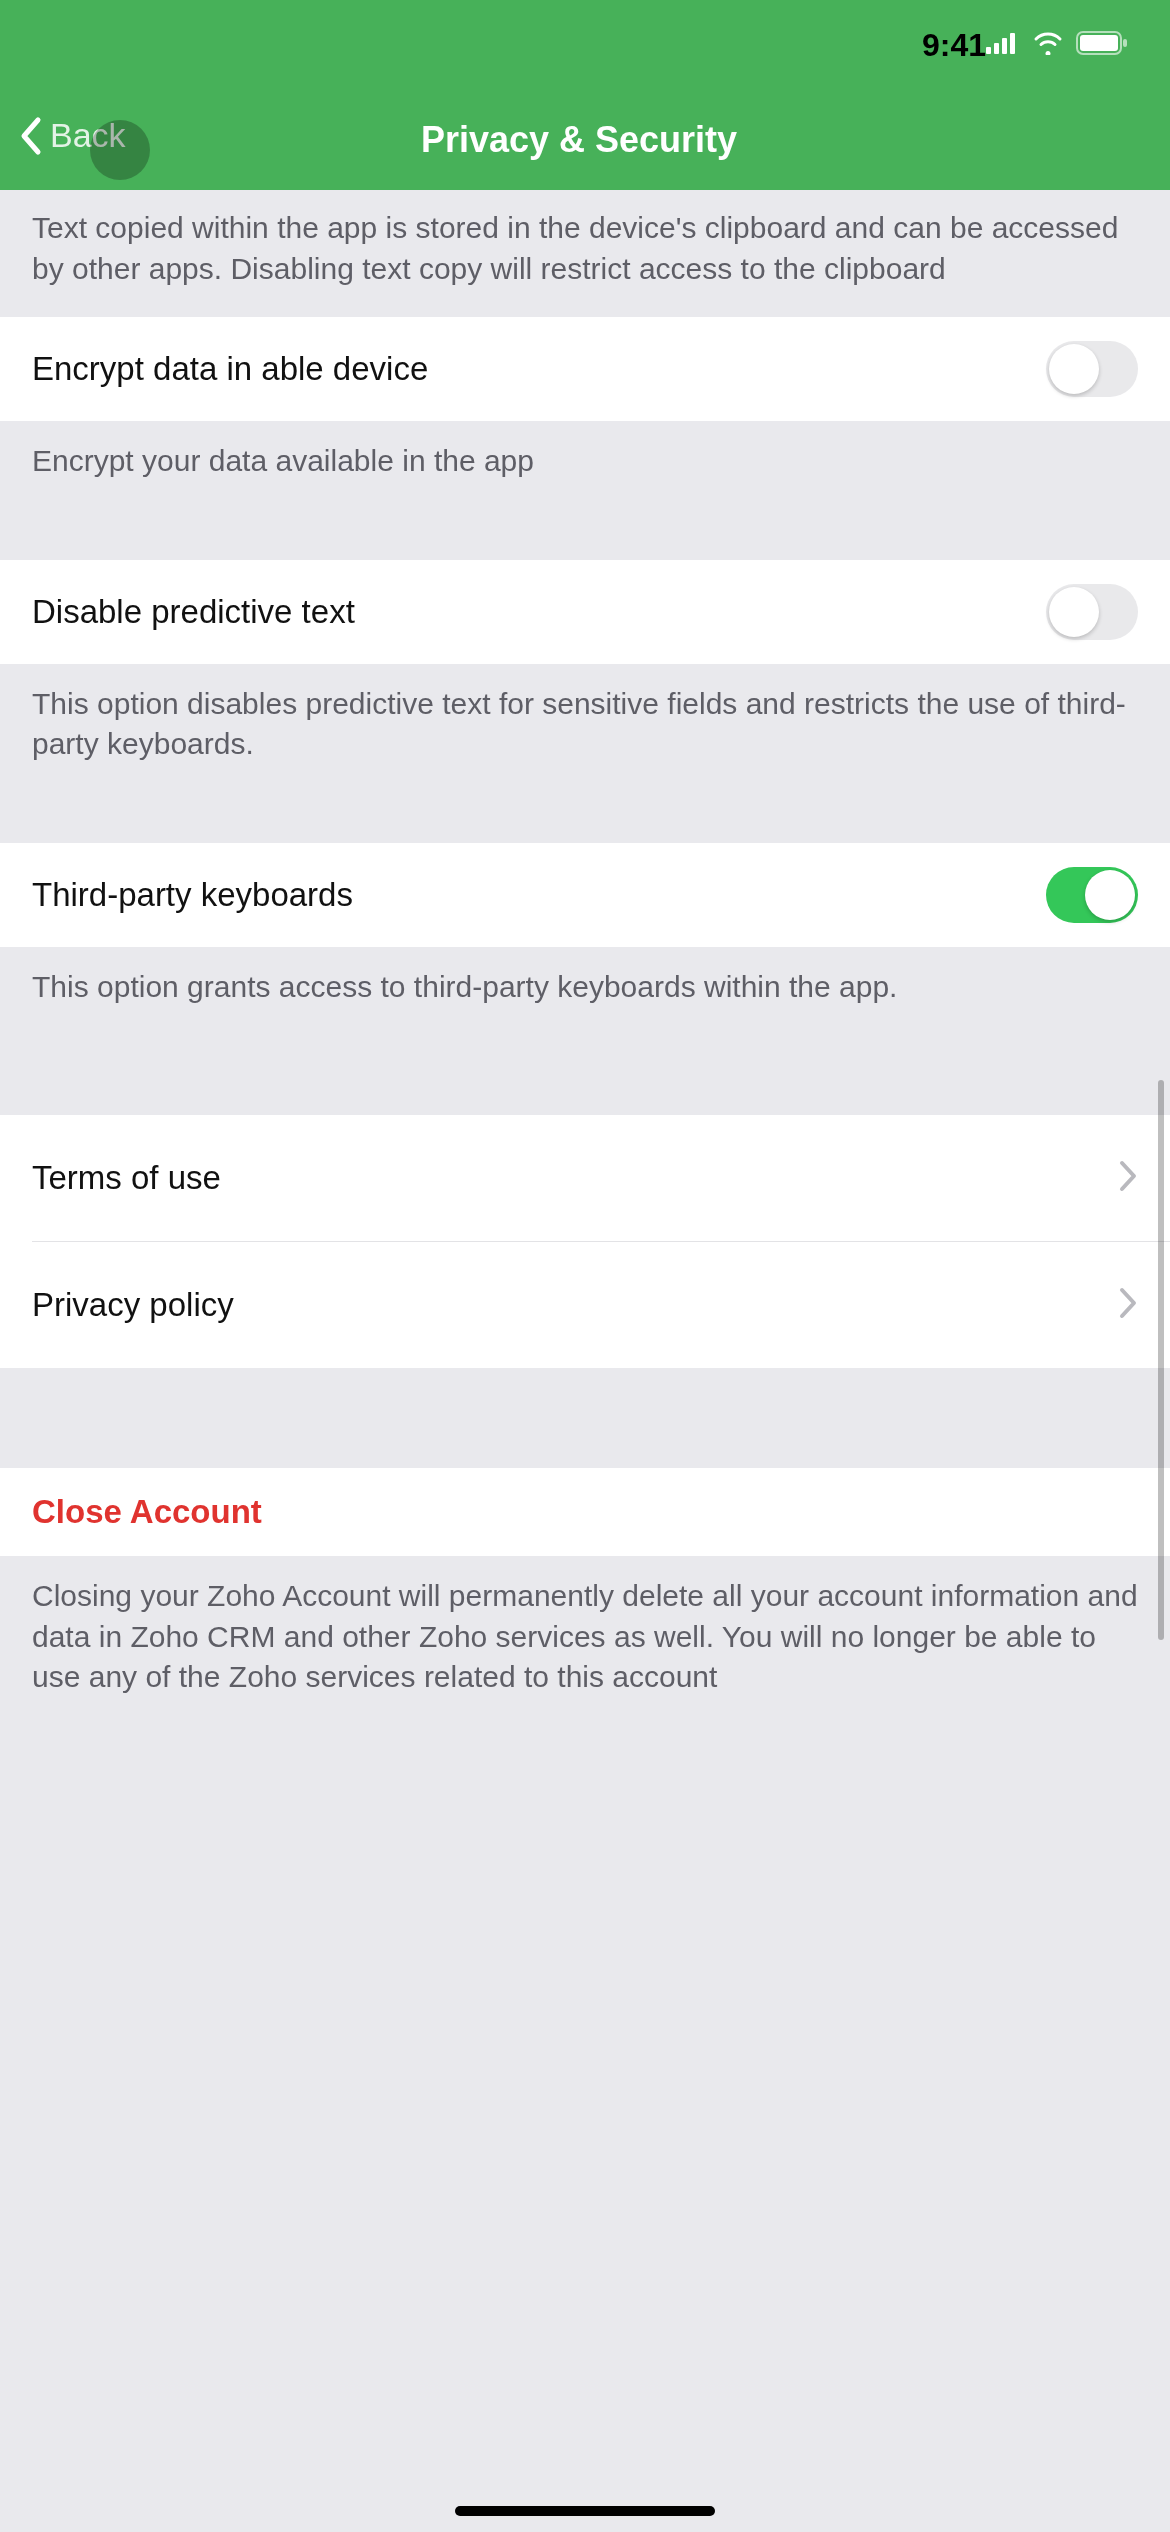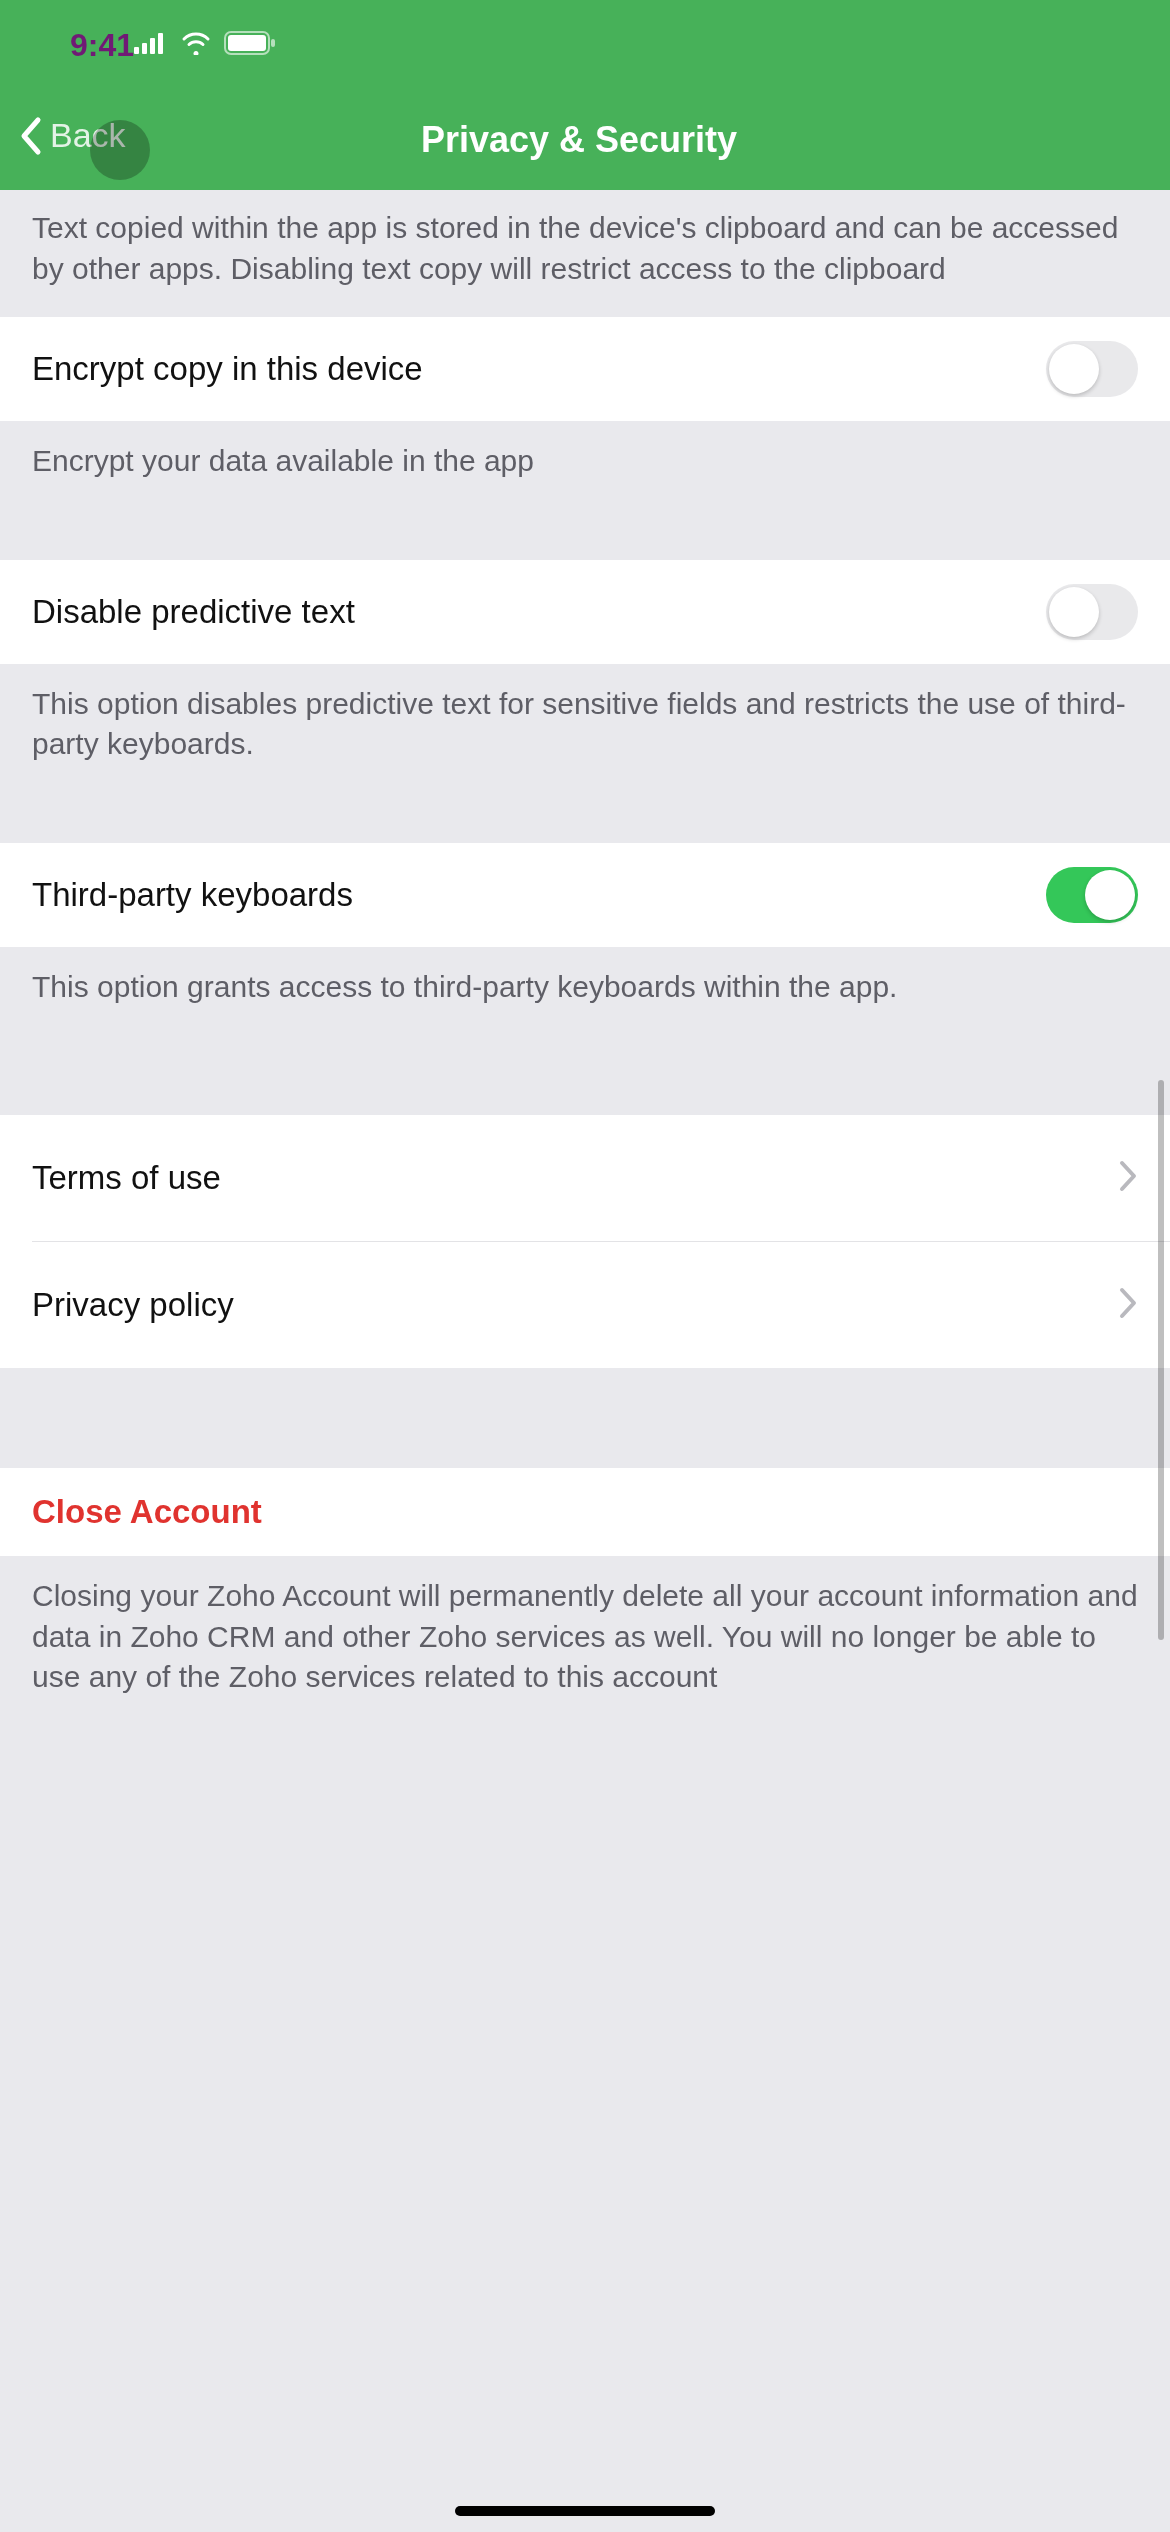--- a/index.html
+++ b/index.html
@@ -14,23 +14,23 @@
       background: #e9e9ed;
       font-family: -apple-system, BlinkMacSystemFont, "Helvetica Neue", sans-serif;
       position: relative;
       overflow: hidden;
     }
     .status-bar {
       height: 90px;
       background: #47b159;
       display: flex;
       align-items: center;
-      justify-content: flex-start;
+      justify-content: flex-end;
       padding: 0 40px 0 70px;
-      color: #701a75;
+      color: #000000;
     }
     .status-time {
       font-size: 32px;
       font-weight: 600;
     }
     .status-icons {
       display: flex;
       align-items: center;
       gap: 12px;
     }
@@ -218,21 +218,21 @@
   <div class="nav-title">Privacy &amp; Security</div>
 </div>
 
 <div class="touch-dot"></div>
 
 <div class="content">
 
   <div class="desc top">Text copied within the app is stored in the device's clipboard and can be accessed by other apps. Disabling text copy will restrict access to the clipboard</div>
 
   <div class="row">
-    <div class="row-label">Encrypt copy in this device</div>
+    <div class="row-label">Encrypt data in able device</div>
     <div class="toggle off">
         <div class="knob"></div>
       </div>
   </div>
   <div class="desc">Encrypt your data available in the app</div>
 
   <div style="height:50px"></div>
 
   <div class="row">
     <div class="row-label">Disable predictive text</div>

